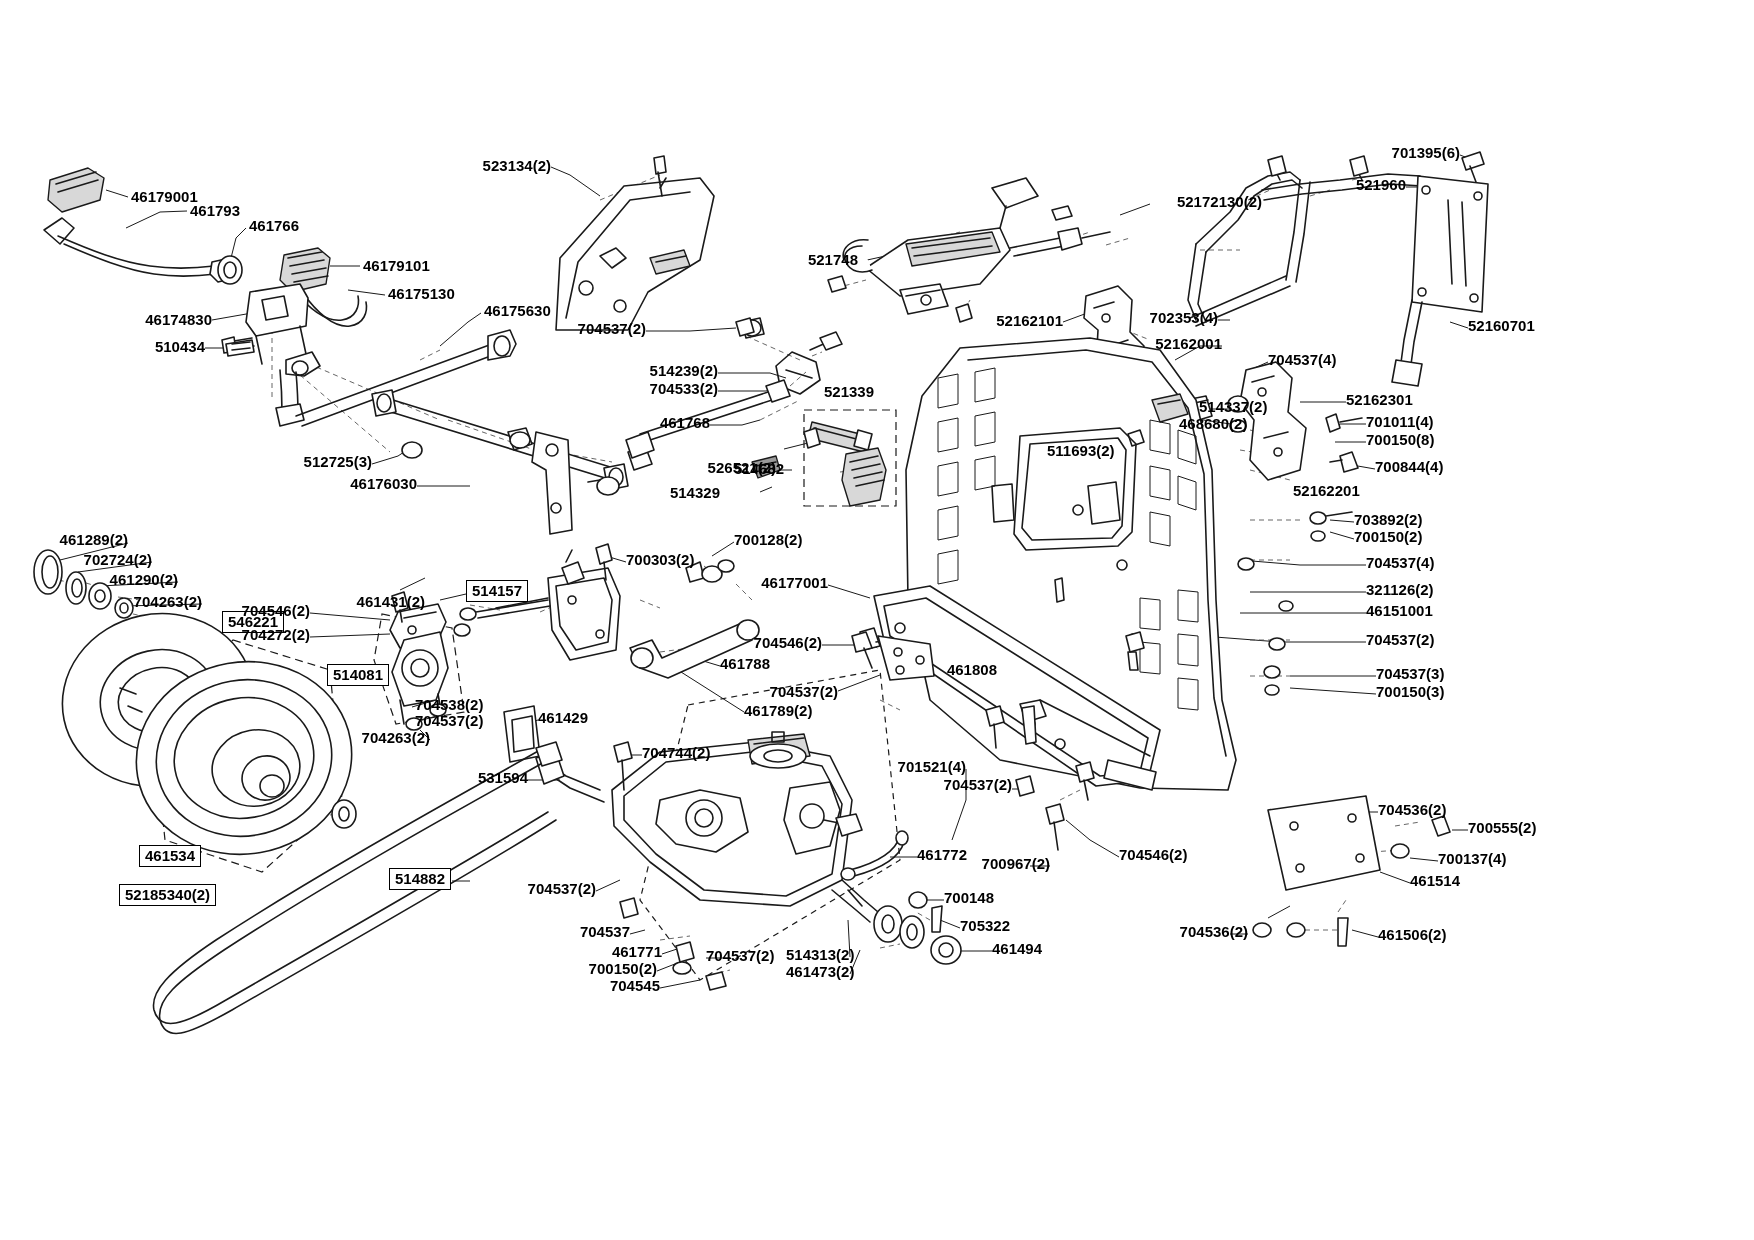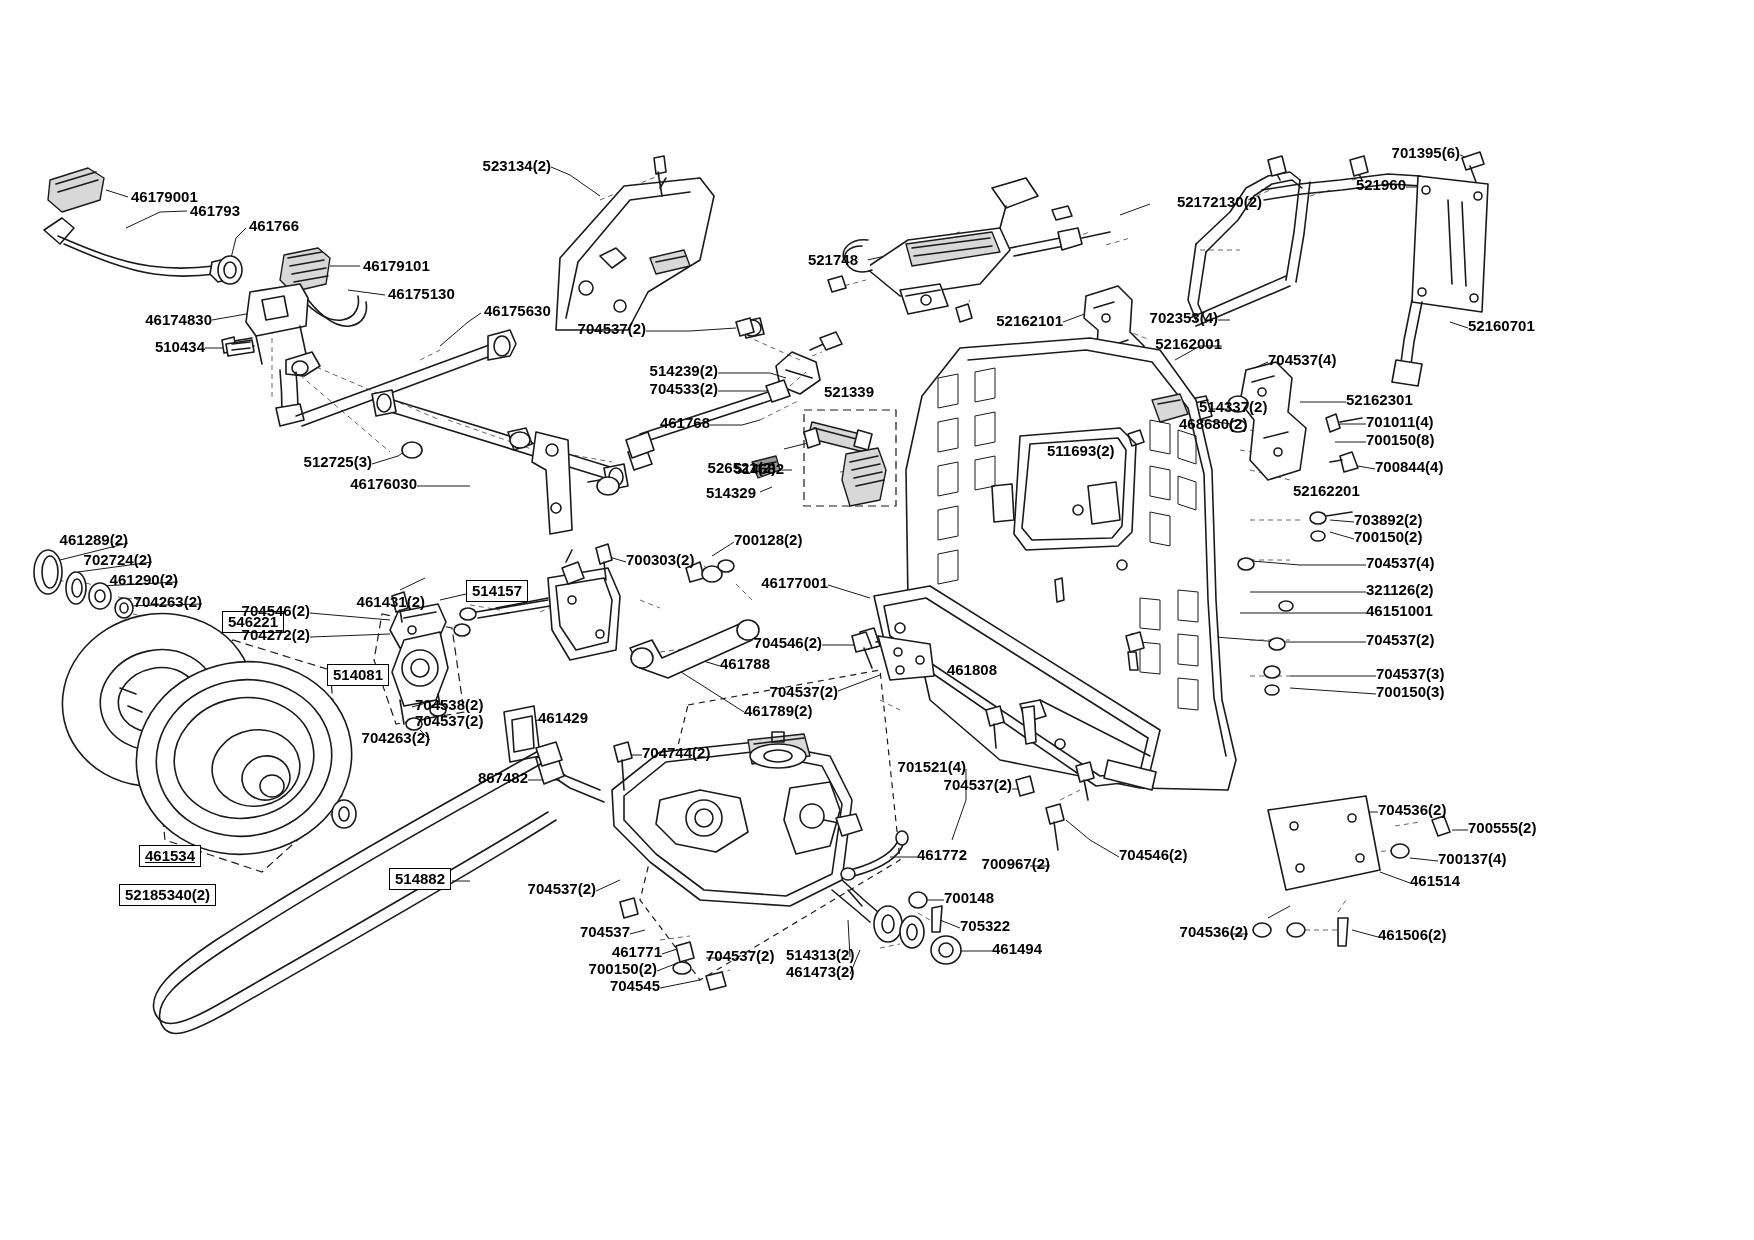--- a/index.html
+++ b/index.html
@@ -593,21 +593,21 @@
   <div class="lbl" style="left:484px;top:303px;">46175630</div>
   <div class="lbl r" style="left:372px;top:454px;">512725(3)</div>
   <div class="lbl r" style="left:417px;top:476px;">46176030</div>
   <div class="lbl r" style="left:551px;top:158px;">523134(2)</div>
   <div class="lbl r" style="left:646px;top:321px;">704537(2)</div>
   <div class="lbl r" style="left:718px;top:363px;">514239(2)</div>
   <div class="lbl r" style="left:718px;top:381px;">704533(2)</div>
   <div class="lbl r" style="left:710px;top:415px;">461768</div>
   <div class="lbl r" style="left:784px;top:439px;margin-top:22px;">514682</div>
   <div class="lbl r" style="left:776px;top:460px;">526521(2)</div>
-  <div class="lbl r" style="left:756px;top:485px;">514329</div>
+  <div class="lbl r" style="left:720px;top:485px;">514329</div>
   <div class="lbl" style="left:824px;top:384px;">521339</div>
   <div class="lbl r" style="left:858px;top:252px;">521748</div>
   <div class="lbl r" style="left:1262px;top:194px;">52172130(2)</div>
   <div class="lbl r" style="left:1063px;top:313px;">52162101</div>
   <div class="lbl r" style="left:1222px;top:336px;">52162001</div>
   <div class="lbl r" style="left:1218px;top:310px;">702353(4)</div>
   <div class="lbl r" style="left:1460px;top:145px;">701395(6)</div>
   <div class="lbl r" style="left:1406px;top:177px;">521960</div>
   <div class="lbl" style="left:1468px;top:318px;">52160701</div>
   <div class="lbl" style="left:1268px;top:352px;">704537(4)</div>
@@ -631,40 +631,40 @@
   <div class="lbl" style="left:1468px;top:820px;">700555(2)</div>
   <div class="lbl" style="left:1438px;top:851px;">700137(4)</div>
   <div class="lbl" style="left:1410px;top:873px;">461514</div>
   <div class="lbl r" style="left:1248px;top:924px;">704536(2)</div>
   <div class="lbl" style="left:1378px;top:927px;">461506(2)</div>
   <div class="lbl r" style="left:128px;top:532px;">461289(2)</div>
   <div class="lbl r" style="left:152px;top:552px;">702724(2)</div>
   <div class="lbl r" style="left:178px;top:572px;">461290(2)</div>
   <div class="lbl r" style="left:202px;top:594px;">704263(2)</div>
   <div class="lbl boxed" style="left:222px;top:611px;">546221</div>
-  <div class="lbl boxed" style="left:139px;top:845px;text-decoration:underline;">461534</div>
+  <div class="lbl boxed" style="left:139px;top:845px;">461534</div>
   <div class="lbl boxed" style="left:119px;top:884px;">52185340(2)</div>
   <div class="lbl r" style="left:430px;top:730px;">704263(2)</div>
   <div class="lbl" style="left:415px;top:697px;">704538(2)</div>
   <div class="lbl" style="left:415px;top:713px;">704537(2)</div>
   <div class="lbl boxed" style="left:327px;top:664px;">514081</div>
   <div class="lbl r" style="left:310px;top:603px;">704546(2)</div>
   <div class="lbl r" style="left:310px;top:627px;">704272(2)</div>
   <div class="lbl boxed" style="left:466px;top:580px;">514157</div>
   <div class="lbl r" style="left:425px;top:567px;margin-top:27px;">461431(2)</div>
   <div class="lbl" style="left:626px;top:552px;">700303(2)</div>
   <div class="lbl" style="left:734px;top:532px;">700128(2)</div>
   <div class="lbl r" style="left:828px;top:575px;">46177001</div>
   <div class="lbl r" style="left:822px;top:635px;">704546(2)</div>
   <div class="lbl" style="left:720px;top:656px;">461788</div>
   <div class="lbl r" style="left:838px;top:684px;">704537(2)</div>
   <div class="lbl" style="left:744px;top:703px;">461789(2)</div>
   <div class="lbl" style="left:538px;top:710px;">461429</div>
   <div class="lbl" style="left:642px;top:745px;">704744(2)</div>
-  <div class="lbl r" style="left:528px;top:770px;">867482</div>
+  <div class="lbl r" style="left:528px;top:770px;">531594</div>
   <div class="lbl r" style="left:997px;top:662px;">461808</div>
   <div class="lbl r" style="left:966px;top:759px;">701521(4)</div>
   <div class="lbl r" style="left:1012px;top:777px;">704537(2)</div>
   <div class="lbl r" style="left:1050px;top:856px;">700967(2)</div>
   <div class="lbl" style="left:1119px;top:847px;">704546(2)</div>
   <div class="lbl" style="left:917px;top:847px;">461772</div>
   <div class="lbl" style="left:944px;top:890px;">700148</div>
   <div class="lbl" style="left:960px;top:918px;">705322</div>
   <div class="lbl" style="left:992px;top:941px;">461494</div>
   <div class="lbl boxed" style="left:389px;top:868px;">514882</div>

